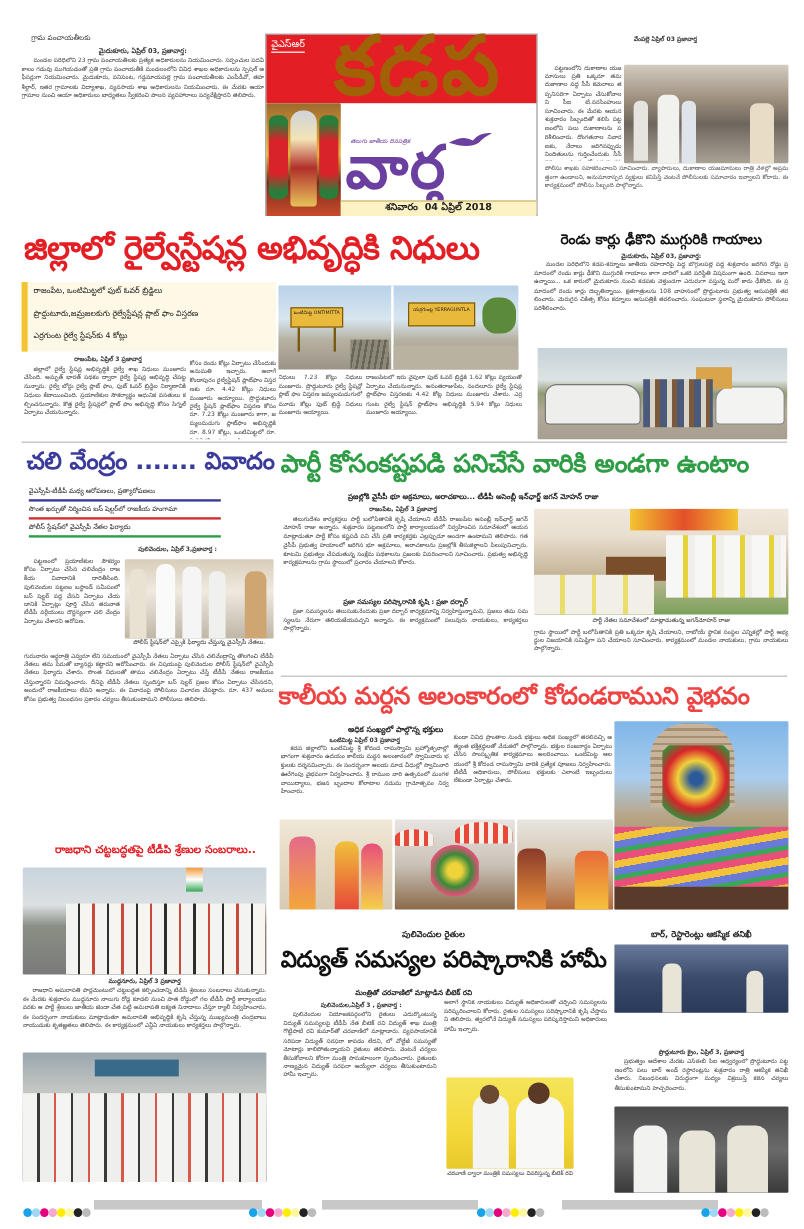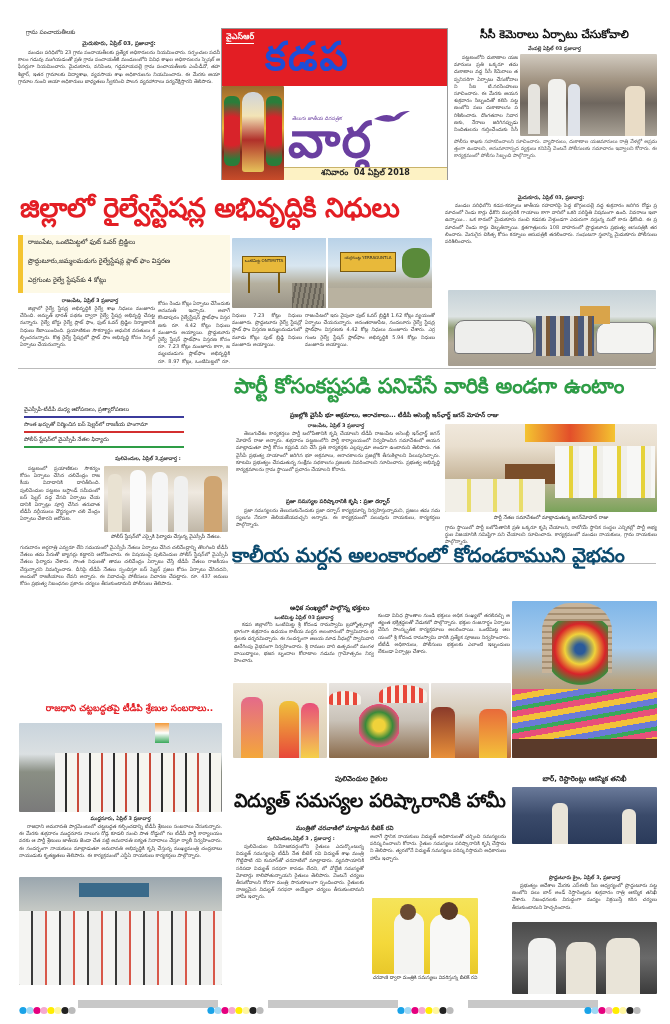--- a/index.html
+++ b/index.html
@@ -17,57 +17,56 @@
 <body>
 
 <div class="abs" style="left:18px;top:28px;width:202px;height:150px">
   <div style="font-size:6px;color:#333;margin-left:8px">గ్రామ పంచాయతీలకు</div>
   <div class="dateline" style="margin-top:3px">మైదుకూరు, ఏప్రిల్ 03, ప్రజావార్త:</div>
   <div class="body-text" style="height:102px;margin-top:1px;text-indent:10px">మండల పరిధిలోని 23 గ్రామ పంచాయతీలకు ప్రత్యేక అధికారులను నియమించారు. సర్పంచుల పదవీ కాలం గడువు ముగియడంతో ప్రతి గ్రామ పంచాయతీకి మండలంలోని వివిధ శాఖల అధికారులను స్పెషల్ ఆఫీసర్లుగా నియమించారు. మైదుకూరు, వనిపెంట, గడ్డమాయపల్లె గ్రామ పంచాయతీలకు ఎంపీడీవో, తహశీల్దార్, ఇతర గ్రామాలకు విద్యాశాఖ, వ్యవసాయ శాఖ అధికారులను నియమించారు. ఈ మేరకు ఆయా గ్రామాల నుంచి ఆయా అధికారులు బాధ్యతలు స్వీకరించి పాలన వ్యవహారాలు పర్యవేక్షిస్తారని తెలిపారు.</div>
 </div>
 
 <div class="abs" style="left:221px;top:28px;width:227px;height:152px;border:1px solid #999">
   <div class="abs" style="left:0;top:0;width:225px;height:57px;background:#e31e24"></div>
-  <div class="abs" style="left:4px;top:3px;font-size:8px;color:#fff;font-weight:bold;border-bottom:1px solid #fff">వైఎస్ఆర్</div>
-  <div class="abs hl" style="left:43px;top:-6px;font-size:40px;color:#1d4ed8;letter-spacing:2px;line-height:66px">కడప</div>
+  <div class="abs" style="left:4px;top:3px;font-size:8px;color:#fff;font-weight:normal;border-bottom:1px solid #fff">వైఎస్ఆర్</div>
+  <div class="abs hl" style="left:56px;top:-6px;font-size:68px;color:#a16207;letter-spacing:2px;line-height:66px">కడప</div>
   <div class="photo" style="left:0;top:57px;width:62px;height:94px;background:linear-gradient(180deg,#9a6b2f 0%,#c7892f 20%,#e9b33d 45%,#7a2a1c 70%,#c84c2a 100%)">
     <div class="abs" style="left:2px;top:10px;width:16px;height:70px;background:radial-gradient(circle,#d8232a 40%,#2a7d3a 80%);border-radius:6px"></div>
     <div class="abs" style="left:44px;top:10px;width:16px;height:70px;background:radial-gradient(circle,#d8232a 40%,#2a7d3a 80%);border-radius:6px"></div>
     <div class="abs" style="left:20px;top:6px;width:22px;height:80px;background:linear-gradient(180deg,#cfd3da 0%,#f3e4b6 30%,#b0302a 60%,#e6c25a 100%);border-radius:10px 10px 3px 3px"></div>
   </div>
   <div class="abs" style="left:70px;top:86px;font-size:5px;color:#6a3fa0;font-style:italic">తెలుగు జాతీయ దినపత్రిక</div>
   <div class="abs" style="left:150px;top:80px;width:40px;height:14px">
     <svg width="40" height="14" viewBox="0 0 40 14">
         <path d="M2 9 Q14 2 22 7 Q28 0 38 1 Q30 5 27 9 Q20 13 10 11 Z" fill="#6a3fa0"></path>
       </svg>
   </div>
   <div class="abs hl" style="left:66px;top:76px;font-size:50px;color:#6a3fa0;line-height:70px;letter-spacing:1px">వార్త</div>
   <div class="abs" style="left:62px;top:138px;width:163px;height:13px;background:#fdf2c4;border-top:1px solid #c9b36a"></div>
   <div class="abs" style="left:66px;top:139px;width:155px;font-size:8px;font-weight:bold;color:#222;text-align:center;white-space:pre">శనివారం  04 ఏప్రిల్ 2018</div>
 </div>
 
 <div class="abs" style="left:452px;top:28px;width:205px;height:150px">
-  <div class="hl" style="font-size:11px;color:#111;text-align:center">సీసీ కెమెరాలు ఏర్పాటు చేసుకోవాలి</div>
   <div class="dateline" style="font-size:5px;margin-top:2px">వేంపల్లె ఏప్రిల్ 03 ప్రజావార్త</div>
   <div class="body-text" style="position:absolute;left:2px;top:26px;width:64px;height:80px;text-indent:8px">పట్టణంలోని దుకాణాల యజమానులు ప్రతి ఒక్కరూ తమ దుకాణాల వద్ద సీసీ కెమెరాలు తప్పనిసరిగా ఏర్పాటు చేసుకోవాలని సీఐ టి.నరసింహులు సూచించారు. ఈ మేరకు ఆయన శుక్రవారం సిబ్బందితో కలిసి పట్టణంలోని పలు దుకాణాలను పరిశీలించారు. దొంగతనాల నివారణకు, నేరాలు జరిగినప్పుడు నిందితులను గుర్తించేందుకు సీసీ కెమెరాలు ఎంతగానో ఉపయోగపడతాయని తెలిపారు. వ్యాపారులు పోలీసులకు సహకరించాలని కోరారు. ఈ కార్యక్రమంలో పోలీసు సిబ్బంది పాల్గొన్నారు.</div>
   <div class="photo" style="left:68px;top:26px;width:137px;height:82px;background:linear-gradient(180deg,#d2cbc0 0%,#9d8f7d 35%,#6e665e 60%,#a9a296 100%)">
     <div class="abs" style="left:8px;top:30px;width:12px;height:50px;background:#e6e4df;border-radius:5px 5px 0 0"></div>
     <div class="abs" style="left:28px;top:25px;width:18px;height:57px;background:#f1f1ee;border-radius:6px 6px 0 0"></div>
     <div class="abs" style="left:48px;top:30px;width:12px;height:52px;background:#dfe3ea;border-radius:5px 5px 0 0"></div>
     <div class="abs" style="left:105px;top:32px;width:20px;height:50px;background:#e9dcc6;border-radius:6px 6px 0 0"></div>
   </div>
   <div class="body-text" style="position:absolute;left:2px;top:110px;width:203px;height:40px;color:#555">పోలీసు శాఖకు సహకరించాలని సూచించారు. వ్యాపారులు, దుకాణాల యజమానులు రాత్రి వేళల్లో అప్రమత్తంగా ఉండాలని, అనుమానాస్పద వ్యక్తులు కనిపిస్తే వెంటనే పోలీసులకు సమాచారం ఇవ్వాలని కోరారు. ఈ కార్యక్రమంలో పోలీసు సిబ్బంది పాల్గొన్నారు.</div>
 </div>
 
 <div class="abs hl" style="left:20px;top:192px;width:420px;font-size:27px;color:#e31e24;letter-spacing:-0.5px">జిల్లాలో రైల్వేస్టేషన్ల అభివృద్ధికి నిధులు</div>
 
 <div class="abs" style="left:18px;top:235px;width:212px;height:58px;background:#fdf9e6">
   <div class="abs" style="left:0;top:0;width:5px;height:58px;background:#f4c430"></div>
   <div class="abs" style="left:10px;top:3px;font-size:6.5px;color:#222;white-space:nowrap">రాజంపేట, ఒంటిమిట్టలో ఫుట్ ఓవర్ బ్రిడ్జిలు</div>
-  <div class="abs" style="left:10px;top:22px;font-size:6.5px;color:#222;white-space:nowrap">ప్రొద్దుటూరు,జమ్మలమడుగు రైల్వేస్టేషన్ల ప్లాట్ ఫాం విస్తరణ</div>
+  <div class="abs" style="left:10px;top:22px;font-size:6.5px;color:#222;white-space:nowrap">ప్రొద్దుటూరు,జమ్రజలకుగు రైల్వేస్టేషన్ల ప్లాట్ ఫాం విస్తరణ</div>
   <div class="abs" style="left:10px;top:41px;font-size:6.5px;color:#222;white-space:nowrap">ఎర్రగుంట రైల్వే స్టేషన్‌కు 4 కోట్లు</div>
 </div>
 
 <div class="abs dateline" style="left:20px;top:297px;width:140px;font-size:5px">రాజంపేట, ఏప్రిల్ 3 ప్రజావార్త</div>
 <div class="abs body-text" style="left:20px;top:305px;width:135px;height:60px;text-indent:8px">జిల్లాలో రైల్వే స్టేషన్ల అభివృద్ధికి రైల్వే శాఖ నిధులు మంజూరు చేసింది. అమృత్ భారత్ పథకం ద్వారా రైల్వే స్టేషన్ల అభివృద్ధి చేపట్టనున్నారు. రైల్వే బోర్డు రైల్వే ప్లాట్ ఫాం, ఫుట్ ఓవర్ బ్రిడ్జిల నిర్మాణానికి నిధులు కేటాయించింది. ప్రయాణికుల సౌకర్యార్థం ఆధునిక వసతులు కల్పించనున్నారు. కొత్త రైల్వే స్టేషన్లలో ప్లాట్ ఫాం అభివృద్ధి కోసం సిగ్నల్ ఏర్పాటు చేయనున్నారు.</div>
 <div class="abs body-text" style="left:158px;top:300px;width:72px;height:66px">కోసం రెండు కోట్లు ఏర్పాటు చేసేందుకు అనుమతి ఇచ్చారు. అలాగే కొండాపురం రైల్వేస్టేషన్ ప్లాట్‌ఫాం విస్తరణకు రూ. 4.42 కోట్లు నిధులు మంజూరు అయ్యాయి. ప్రొద్దుటూరు రైల్వే స్టేషన్ ప్లాట్‌ఫాం విస్తరణ కోసం రూ. 7.23 కోట్లు మంజూరు కాగా, జమ్మలమడుగు ప్లాట్‌ఫాం అభివృద్ధికి రూ. 8.97 కోట్లు, ఒంటిమిట్టలో రూ. 2.73 కోట్లు నిధులు కేటాయించారు.</div>
 
 <div class="photo" style="left:232px;top:238px;width:200px;height:70px;background:linear-gradient(180deg,#b9d2e8 0%,#d8e6f0 40%,#b5b09f 65%,#9a9487 100%)">
   <div class="abs" style="left:94px;top:0;width:2px;height:70px;background:#fff"></div>
   <div class="abs" style="left:10px;top:18px;width:44px;height:17px;background:#e8b93a;font-size:4px;color:#222;text-align:center;line-height:5.5px;padding-top:1px;border:1px solid #7a5a10">ఒంటిమిట్ట ONTIMITTA</div>
@@ -75,33 +74,35 @@
   <div class="abs" style="left:46px;top:35px;width:2px;height:20px;background:#7a5a10"></div>
   <div class="abs" style="left:108px;top:14px;width:56px;height:20px;background:#e8b93a;font-size:4px;color:#222;text-align:center;line-height:6.5px;padding-top:2px;border:1px solid #7a5a10">యర్రగుంట్ల YERRAGUNTLA</div>
   <div class="abs" style="left:60px;top:45px;width:32px;height:25px;background:repeating-linear-gradient(100deg,#8d8778 0 3px,#6a655a 3px 5px)"></div>
   <div class="abs" style="left:96px;top:50px;width:104px;height:20px;background:#b9b2a0"></div>
   <div class="abs" style="left:170px;top:10px;width:28px;height:30px;background:#5a8a3a;border-radius:12px"></div>
 </div>
 <div class="abs body-text" style="left:305px;top:312px;width:130px;height:48px">రాజంపేటలో ఇరు వైపులా ఫుట్ ఓవర్ బ్రిడ్జికి 1.62 కోట్లు వ్యయంతో ఏర్పాటు చేయనున్నారు. అనంతరాజుపేట, నందలూరు రైల్వే స్టేషన్ల ప్లాట్‌ఫాం విస్తరణకు 4.42 కోట్ల నిధులు మంజూరు చేశారు. ఎర్రగుంట రైల్వే స్టేషన్ ప్లాట్‌ఫాం అభివృద్ధికి 5.94 కోట్లు నిధులు మంజూరు అయ్యాయి.</div>
 <div class="abs body-text" style="left:232px;top:312px;width:70px;height:48px">నిధులు 7.23 కోట్లు నిధులు మంజూరు. ప్రొద్దుటూరు రైల్వే స్టేషన్లో ప్లాట్ ఫాం విస్తరణ జమ్మలమడుగులో మూడు కోట్లు ఫుట్ బ్రిడ్జి నిధులు మంజూరు అయ్యాయి.</div>
 
 <div class="abs" style="left:445px;top:192px;width:212px;height:175px">
+  <div class="hl" style="font-size:11.5px;color:#111;text-align:center">రెండు కార్లు ఢీకొని ముగ్గురికి గాయాలు</div>
   <div class="dateline" style="font-size:5px;margin-top:2px">మైదుకూరు, ఏప్రిల్ 03, ప్రజావార్త:</div>
   <div class="body-text" style="height:68px;margin-top:1px;text-indent:10px">మండల పరిధిలోని కడప-కర్నూలు జాతీయ రహదారిపై పెద్ద బొగ్గులపల్లె వద్ద శుక్రవారం జరిగిన రోడ్డు ప్రమాదంలో రెండు కార్లు ఢీకొని ముగ్గురికి గాయాలు కాగా వారిలో ఒకరి పరిస్థితి విషమంగా ఉంది. వివరాలు ఇలా ఉన్నాయి... ఒక కారులో మైదుకూరు నుంచి కడపకు వెళ్తుండగా ఎదురుగా వస్తున్న మరో కారు ఢీకొంది. ఈ ప్రమాదంలో రెండు కార్లు దెబ్బతిన్నాయి. క్షతగాత్రులను 108 వాహనంలో ప్రొద్దుటూరు ప్రభుత్వ ఆసుపత్రికి తరలించారు. మెరుగైన చికిత్స కోసం కర్నూలు ఆసుపత్రికి తరలించారు. సంఘటనా స్థలాన్ని మైదుకూరు పోలీసులు పరిశీలించారు.</div>
   <div class="photo" style="left:3px;top:98px;width:208px;height:76px;background:linear-gradient(180deg,#c6d2d8 0%,#dde3e3 35%,#8f9b72 50%,#b3aa98 70%,#a69e90 100%)">
     <div class="abs" style="left:6px;top:30px;width:80px;height:34px;background:#eeeeec;border-radius:10px 14px 4px 4px;border:1px solid #777"></div>
     <div class="abs" style="left:148px;top:32px;width:58px;height:32px;background:#f3f3f1;border-radius:12px 8px 4px 4px;border:1px solid #888"></div>
     <div class="abs" style="left:132px;top:16px;width:30px;height:18px;background:#d9a44a"></div>
     <div class="abs" style="left:88px;top:26px;width:58px;height:40px;background:repeating-linear-gradient(90deg,#4b5a7a 0 6px,#d9d4c8 6px 10px,#7a5a3a 10px 14px)"></div>
   </div>
 </div>
 
 <div class="rule" style="left:18px;top:368px;width:638px"></div>
 
 <div class="abs" style="left:18px;top:372px;width:212px;height:330px">
+  <div class="hl" style="font-size:20px;color:#3b3b9c;margin-left:4px;letter-spacing:-0.3px">చలి వేంద్రం ....... వివాదం</div>
   <div style="position:absolute;left:6px;top:34px;width:160px">
     <div style="font-size:5.5px;color:#222;white-space:nowrap">వైఎస్సీపీ-టీడీపీ మధ్య ఆరోపణలు, ప్రత్యారోపణలు</div>
     <div style="height:2px;background:#3b3b9c;margin:2px 0 3px"></div>
     <div style="font-size:5.5px;color:#222;white-space:nowrap">సొంత ఖర్చుతో నిర్మించిన బస్ షెల్టర్‌లో రాజకీయ హంగామా</div>
     <div style="height:2px;background:#d32f2f;margin:2px 0 3px"></div>
     <div style="font-size:5.5px;color:#222;white-space:nowrap">పోలీస్ స్టేషన్‌లో వైఎస్సీపీ నేతల ఫిర్యాదు</div>
     <div style="height:2px;background:#2e9d46;margin:2px 0 3px"></div>
   </div>
   <div class="abs dateline" style="left:60px;top:83px;width:140px;font-size:5px">పులివెందుల, ఏప్రిల్ 3,ప్రజావార్త :</div>
   <div class="abs body-text" style="left:2px;top:93px;width:80px;height:82px;text-indent:8px">పట్టణంలో ప్రయాణికుల సౌకర్యం కోసం ఏర్పాటు చేసిన చలివేంద్రం రాజకీయ వివాదానికి దారితీసింది. పులివెందుల పట్టణం బస్టాండ్ సమీపంలో బస్ షెల్టర్ వద్ద వేసవి ఏర్పాటు చేయడానికి ఏర్పాట్లు పూర్తి చేసిన తరువాత టీడీపీ వర్గీయులు దౌర్జన్యంగా చలి వేంద్రం ఏర్పాటు చేశారని ఆరోపణ.</div>
@@ -126,21 +127,21 @@
   <div class="abs" style="left:80px;top:0;width:90px;height:18px;background:linear-gradient(90deg,#f4c430,#e34f2a,#f4c430)"></div>
   <div class="abs" style="left:60px;top:40px;width:60px;height:20px;background:#7a4e2a"></div>
   <div class="abs" style="left:110px;top:22px;width:100px;height:52px;background:repeating-linear-gradient(90deg,#f7f7f5 0 14px,#e6d23a 14px 18px,#f0efea 18px 24px)"></div>
   <div class="abs" style="left:0;top:55px;width:100px;height:33px;background:repeating-linear-gradient(90deg,#f2efe7 0 22px,#e9dd6b 22px 26px)"></div>
 </div>
 <div class="abs caption" style="left:445px;top:514px;width:212px;font-size:5px">పార్టీ నేతల సమావేశంలో మాట్లాడుతున్న జగన్‌మోహన్ రాజు</div>
 <div class="abs body-text" style="left:445px;top:524px;width:212px;height:36px">గ్రామ స్థాయిలో పార్టీ బలోపేతానికి ప్రతి ఒక్కరూ కృషి చేయాలని, రాబోయే స్థానిక సంస్థల ఎన్నికల్లో పార్టీ అభ్యర్థుల విజయానికి సమిష్టిగా పని చేయాలని సూచించారు. కార్యక్రమంలో మండల నాయకులు, గ్రామ నాయకులు పాల్గొన్నారు.</div>
 
 <div class="rule" style="left:234px;top:563px;width:422px"></div>
 
-<div class="abs hl" style="left:232px;top:543px;width:425px;font-size:20px;color:#0c4a6e;letter-spacing:-0.3px">కాలీయ మర్దన అలంకారంలో కోదండరాముని వైభవం</div>
+<div class="abs hl" style="left:232px;top:568px;width:425px;font-size:20px;color:#ef4444;letter-spacing:-0.3px">కాలీయ మర్దన అలంకారంలో కోదండరాముని వైభవం</div>
 <div class="abs" style="left:290px;top:604px;font-size:6.5px;color:#222;font-weight:bold;white-space:nowrap">అధిక సంఖ్యలో పాల్గొన్న భక్తులు</div>
 <div class="abs dateline" style="left:234px;top:614px;width:140px;font-size:5px">ఒంటిమిట్ట ఏప్రిల్ 03 ప్రజావార్త</div>
 <div class="abs body-text" style="left:234px;top:621px;width:140px;height:58px;text-indent:8px">కడప జిల్లాలోని ఒంటిమిట్ట శ్రీ కోదండ రామస్వామి బ్రహ్మోత్సవాల్లో భాగంగా శుక్రవారం ఉదయం కాలీయ మర్దన అలంకారంలో స్వామివారు భక్తులకు దర్శనమిచ్చారు. ఈ సందర్భంగా ఆలయ మాడ వీధుల్లో స్వామివారి ఊరేగింపు వైభవంగా నిర్వహించారు. శ్రీ రాముల వారి ఉత్సవంలో మంగళ వాయిద్యాలు, భజన బృందాల కోలాటాల నడుమ గ్రామోత్సవం నిర్వహించారు.</div>
 <div class="abs body-text" style="left:378px;top:612px;width:132px;height:67px">కుండా వివిధ ప్రాంతాల నుండి భక్తులు అధిక సంఖ్యలో తరలివచ్చి అత్యంత భక్తిశ్రద్ధలతో వేడుకలో పాల్గొన్నారు. భక్తుల రంజనార్థం ఏర్పాటు చేసిన సాంస్కృతిక కార్యక్రమాలు అలరించాయి. ఒంటిమిట్ట ఆలయంలో శ్రీ కోదండ రామస్వామి వారికి ప్రత్యేక పూజలు నిర్వహించారు. టీటీడీ అధికారులు, పోలీసులు భక్తులకు ఎలాంటి ఇబ్బందులు లేకుండా ఏర్పాట్లు చేశారు.</div>
 <div class="photo" style="left:512px;top:601px;width:145px;height:157px;background:linear-gradient(180deg,#7fb6e8 0%,#a9cdee 30%,#b8a687 50%,#8a6a4a 100%)">
   <div class="abs" style="left:30px;top:2px;width:70px;height:70px;background:repeating-linear-gradient(0deg,#c8b49a 0 4px,#a68f72 4px 6px);border-radius:40% 40% 0 0"></div>
   <div class="abs" style="left:40px;top:20px;width:56px;height:70px;background:radial-gradient(circle at 50% 40%,#2a5a9a 10%,#f0d23a 30%,#d8232a 50%,#3a8a3a 70%,transparent 72%)"></div>
   <div class="abs" style="left:0;top:88px;width:145px;height:50px;background:repeating-linear-gradient(170deg,#e84f7a 0 6px,#f2c23a 6px 12px,#6a7ad8 12px 18px,#3aa85a 18px 22px)"></div>
   <div class="abs" style="left:0;top:138px;width:145px;height:19px;background:#5a3a2a"></div>
 </div>

